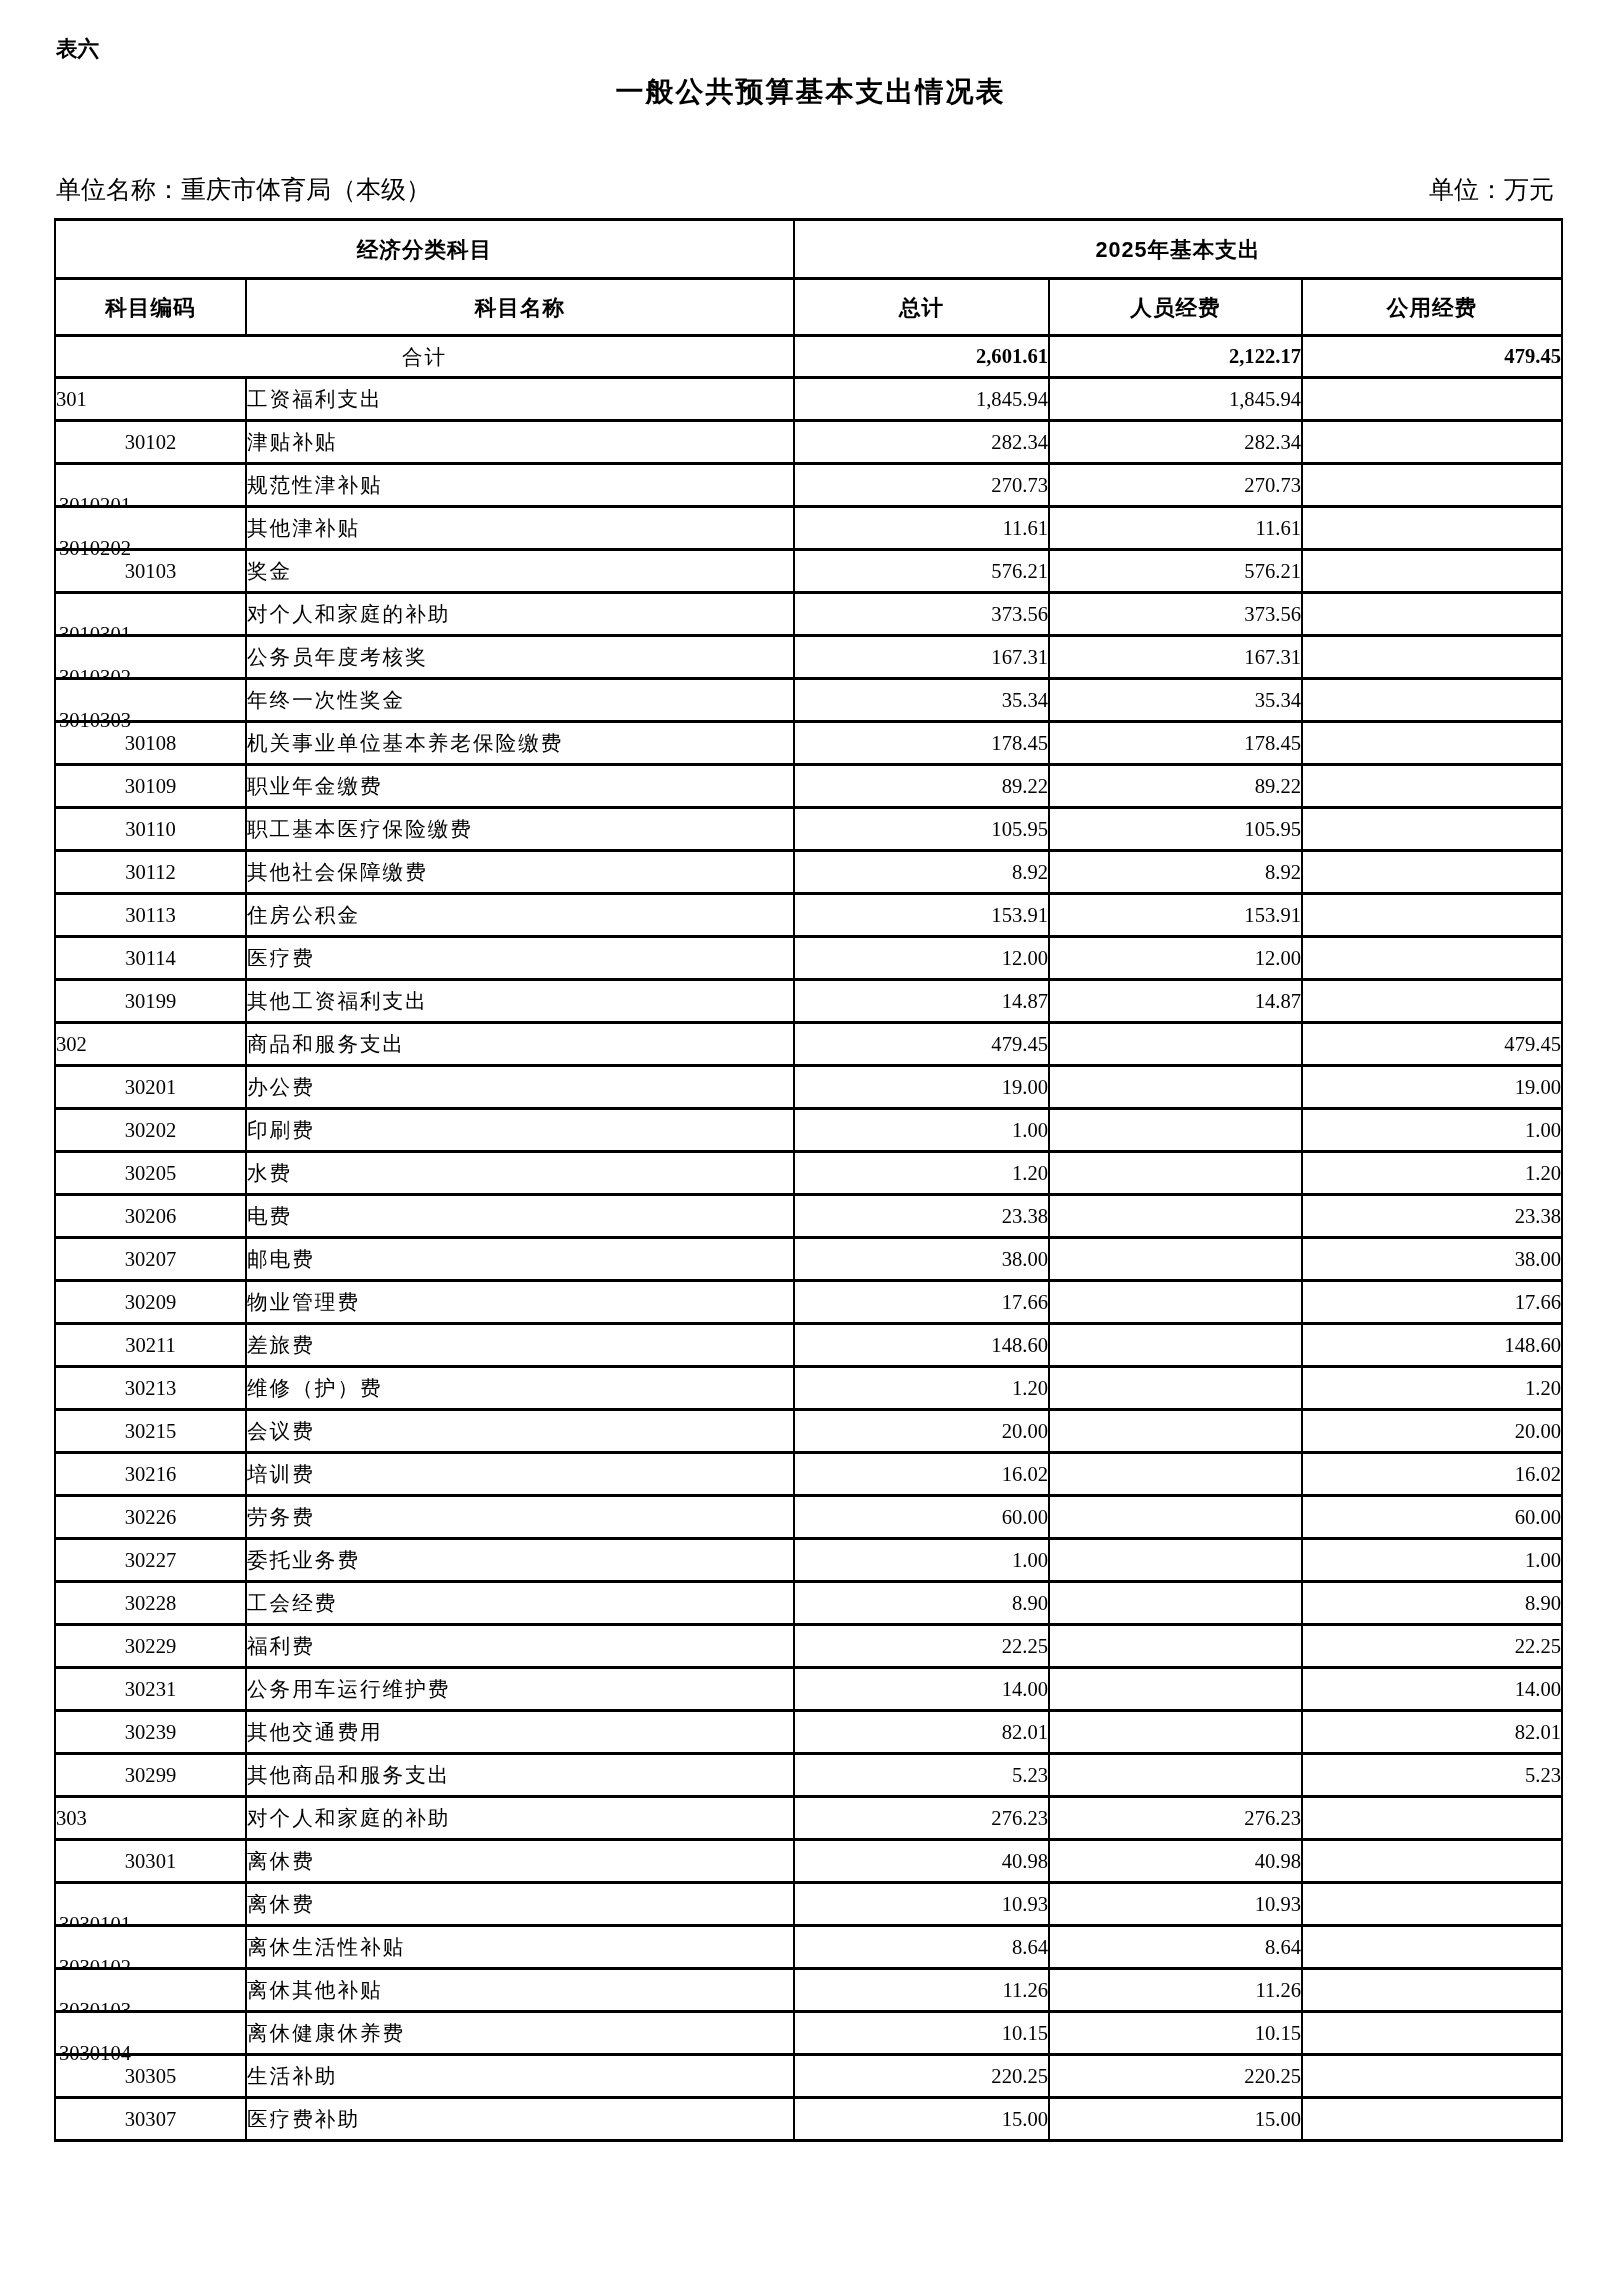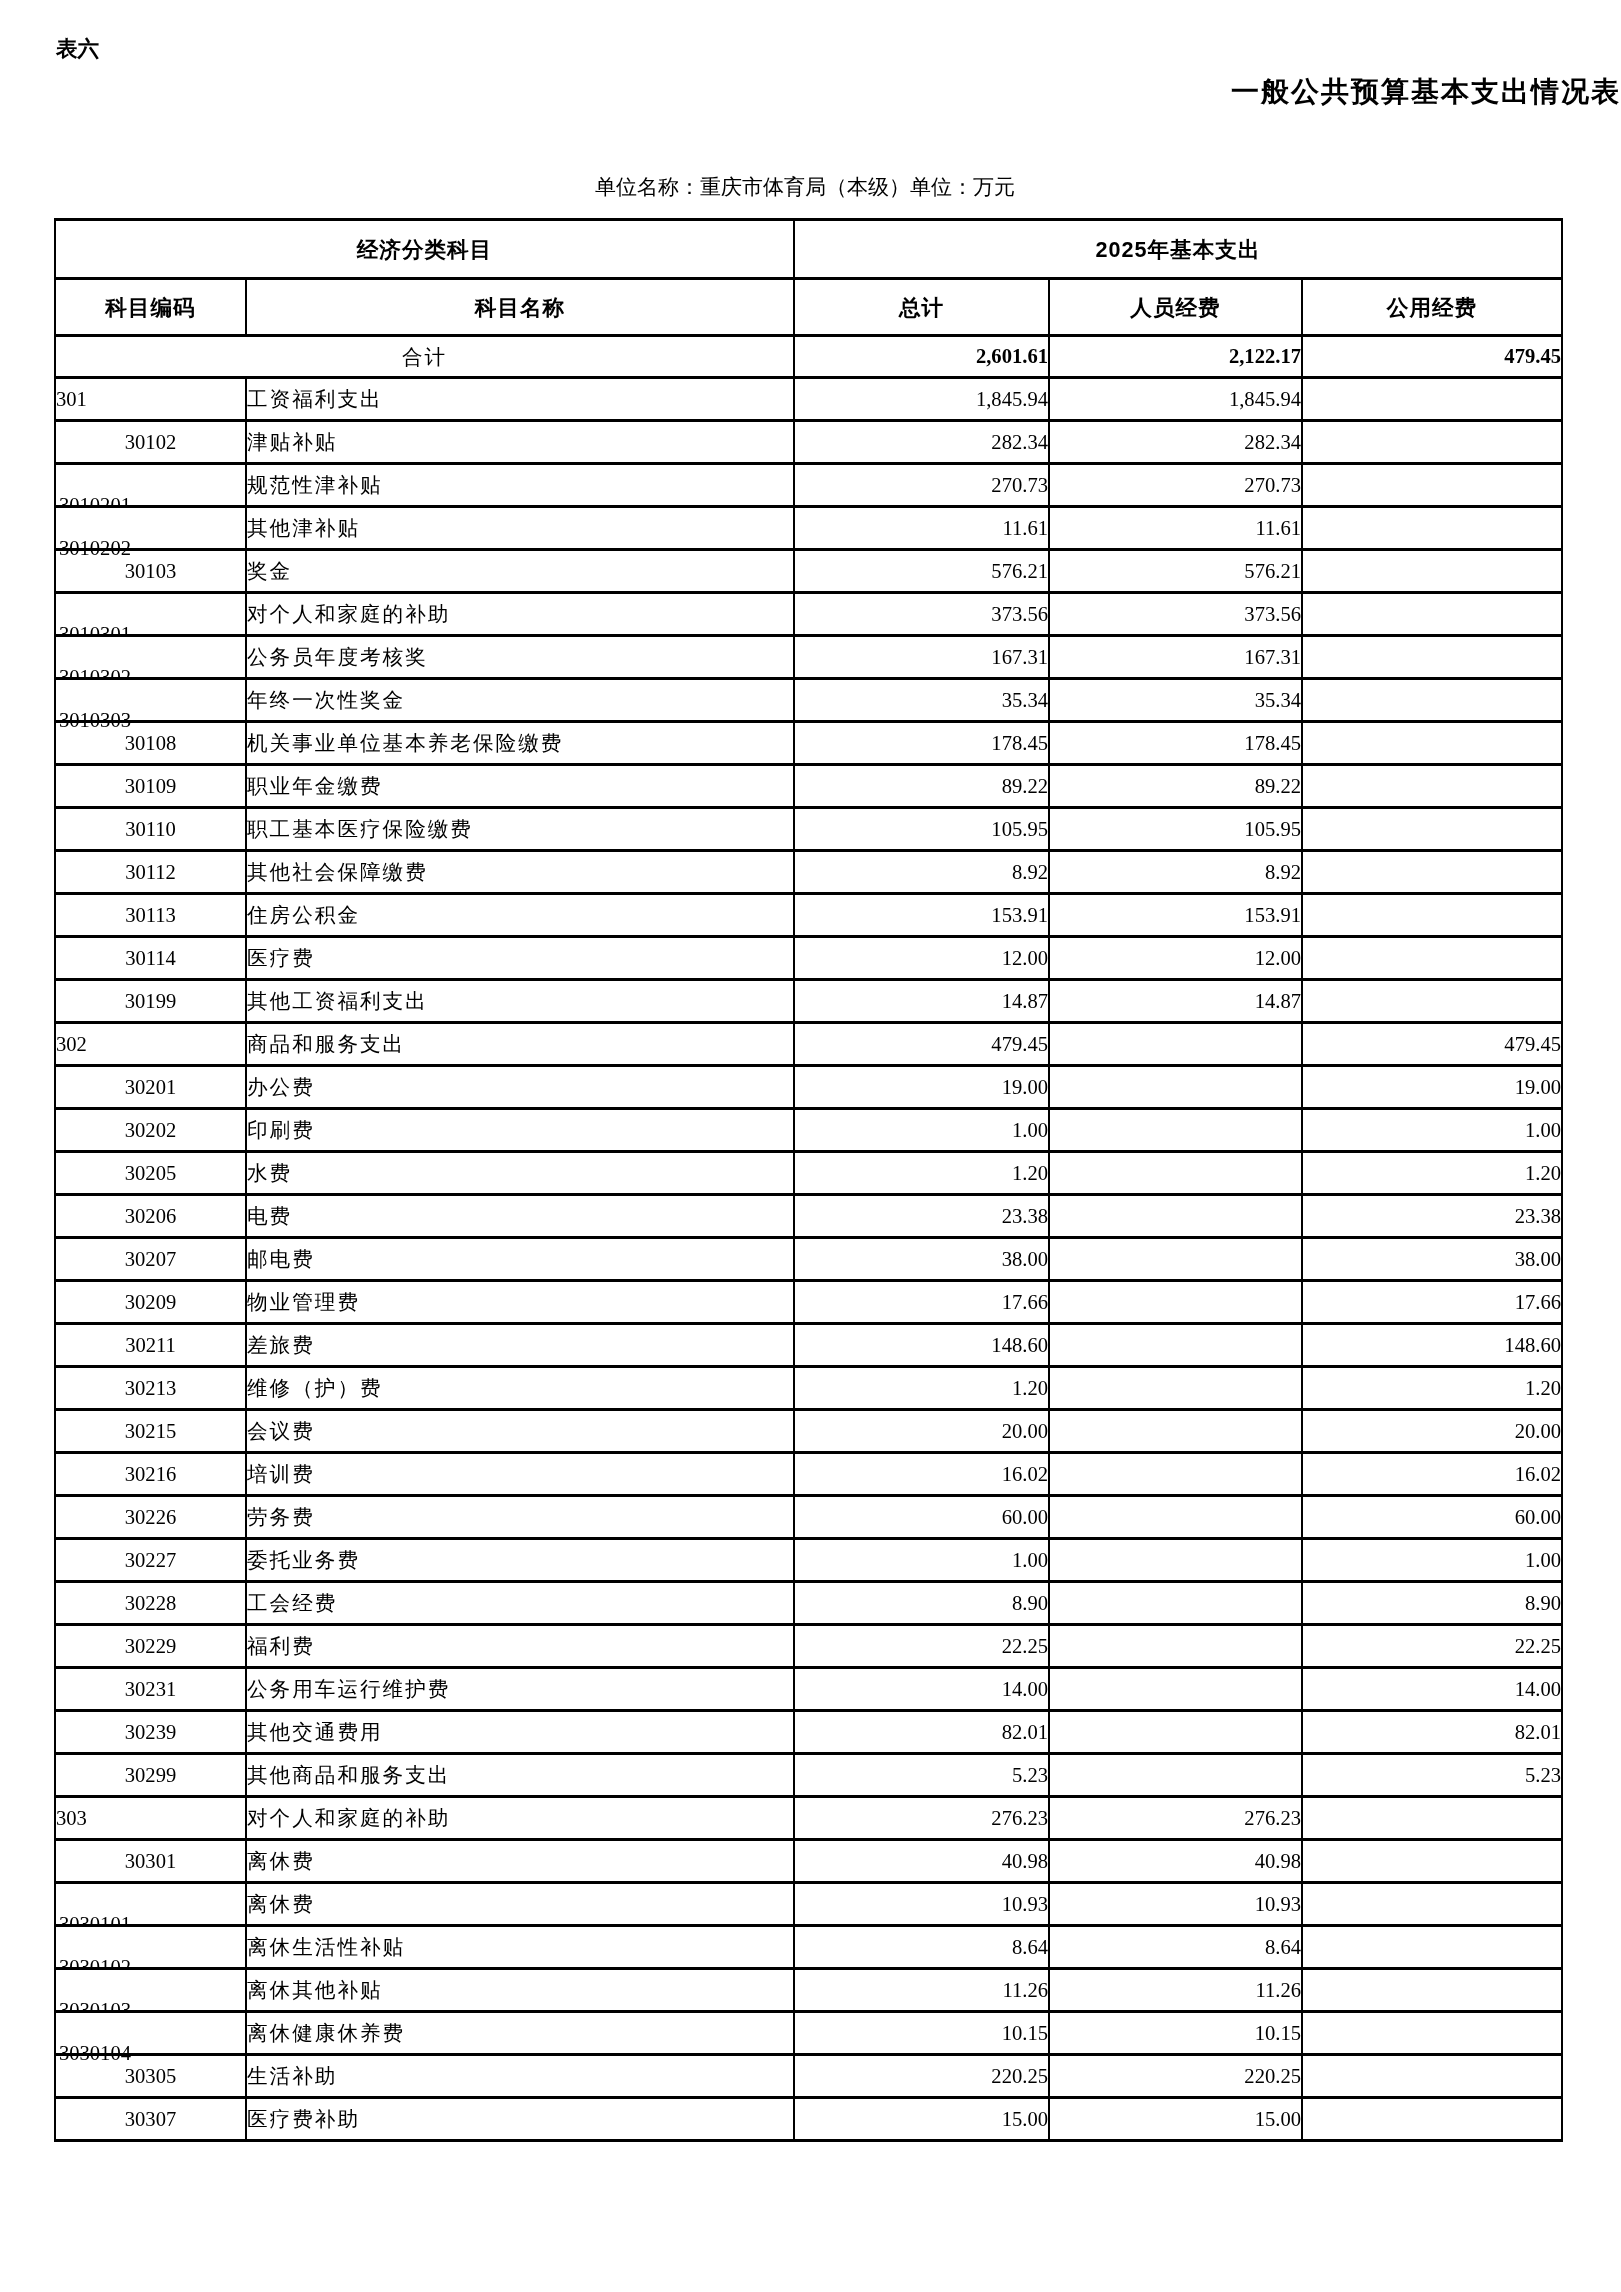--- a/index.html
+++ b/index.html
@@ -8,26 +8,26 @@
     background:#ffffff; color:#000;
     position:relative;
     font-family:"Liberation Serif","DejaVu Serif",serif;
   }
   .sheet-label {
     position:absolute; left:56px; top:34px;
     font-size:21.6px; font-weight:bold;
   }
   .doc-title {
     position:absolute; left:0; top:73px; width:1621px;
-    text-align:right; font-size:28px; font-weight:bold; letter-spacing:2px;
+    text-align:center; font-size:28px; font-weight:bold; letter-spacing:2px;
   }
   .meta-row {
     position:absolute; left:56px; top:173px; width:1498px;
-    display:flex; justify-content:center;
-    font-size:21px;
+    display:flex; justify-content:space-between;
+    font-size:25px;
   }
   table.budget {
     position:absolute; left:54px; top:218px;
     width:1506px; border-collapse:collapse; table-layout:fixed;
   }
   table.budget th, table.budget td {
     border:2.9px solid #000;
     border-top-width:3.9px; border-bottom-width:3.9px;
     padding:0; overflow:visible;
     background:#fff;

